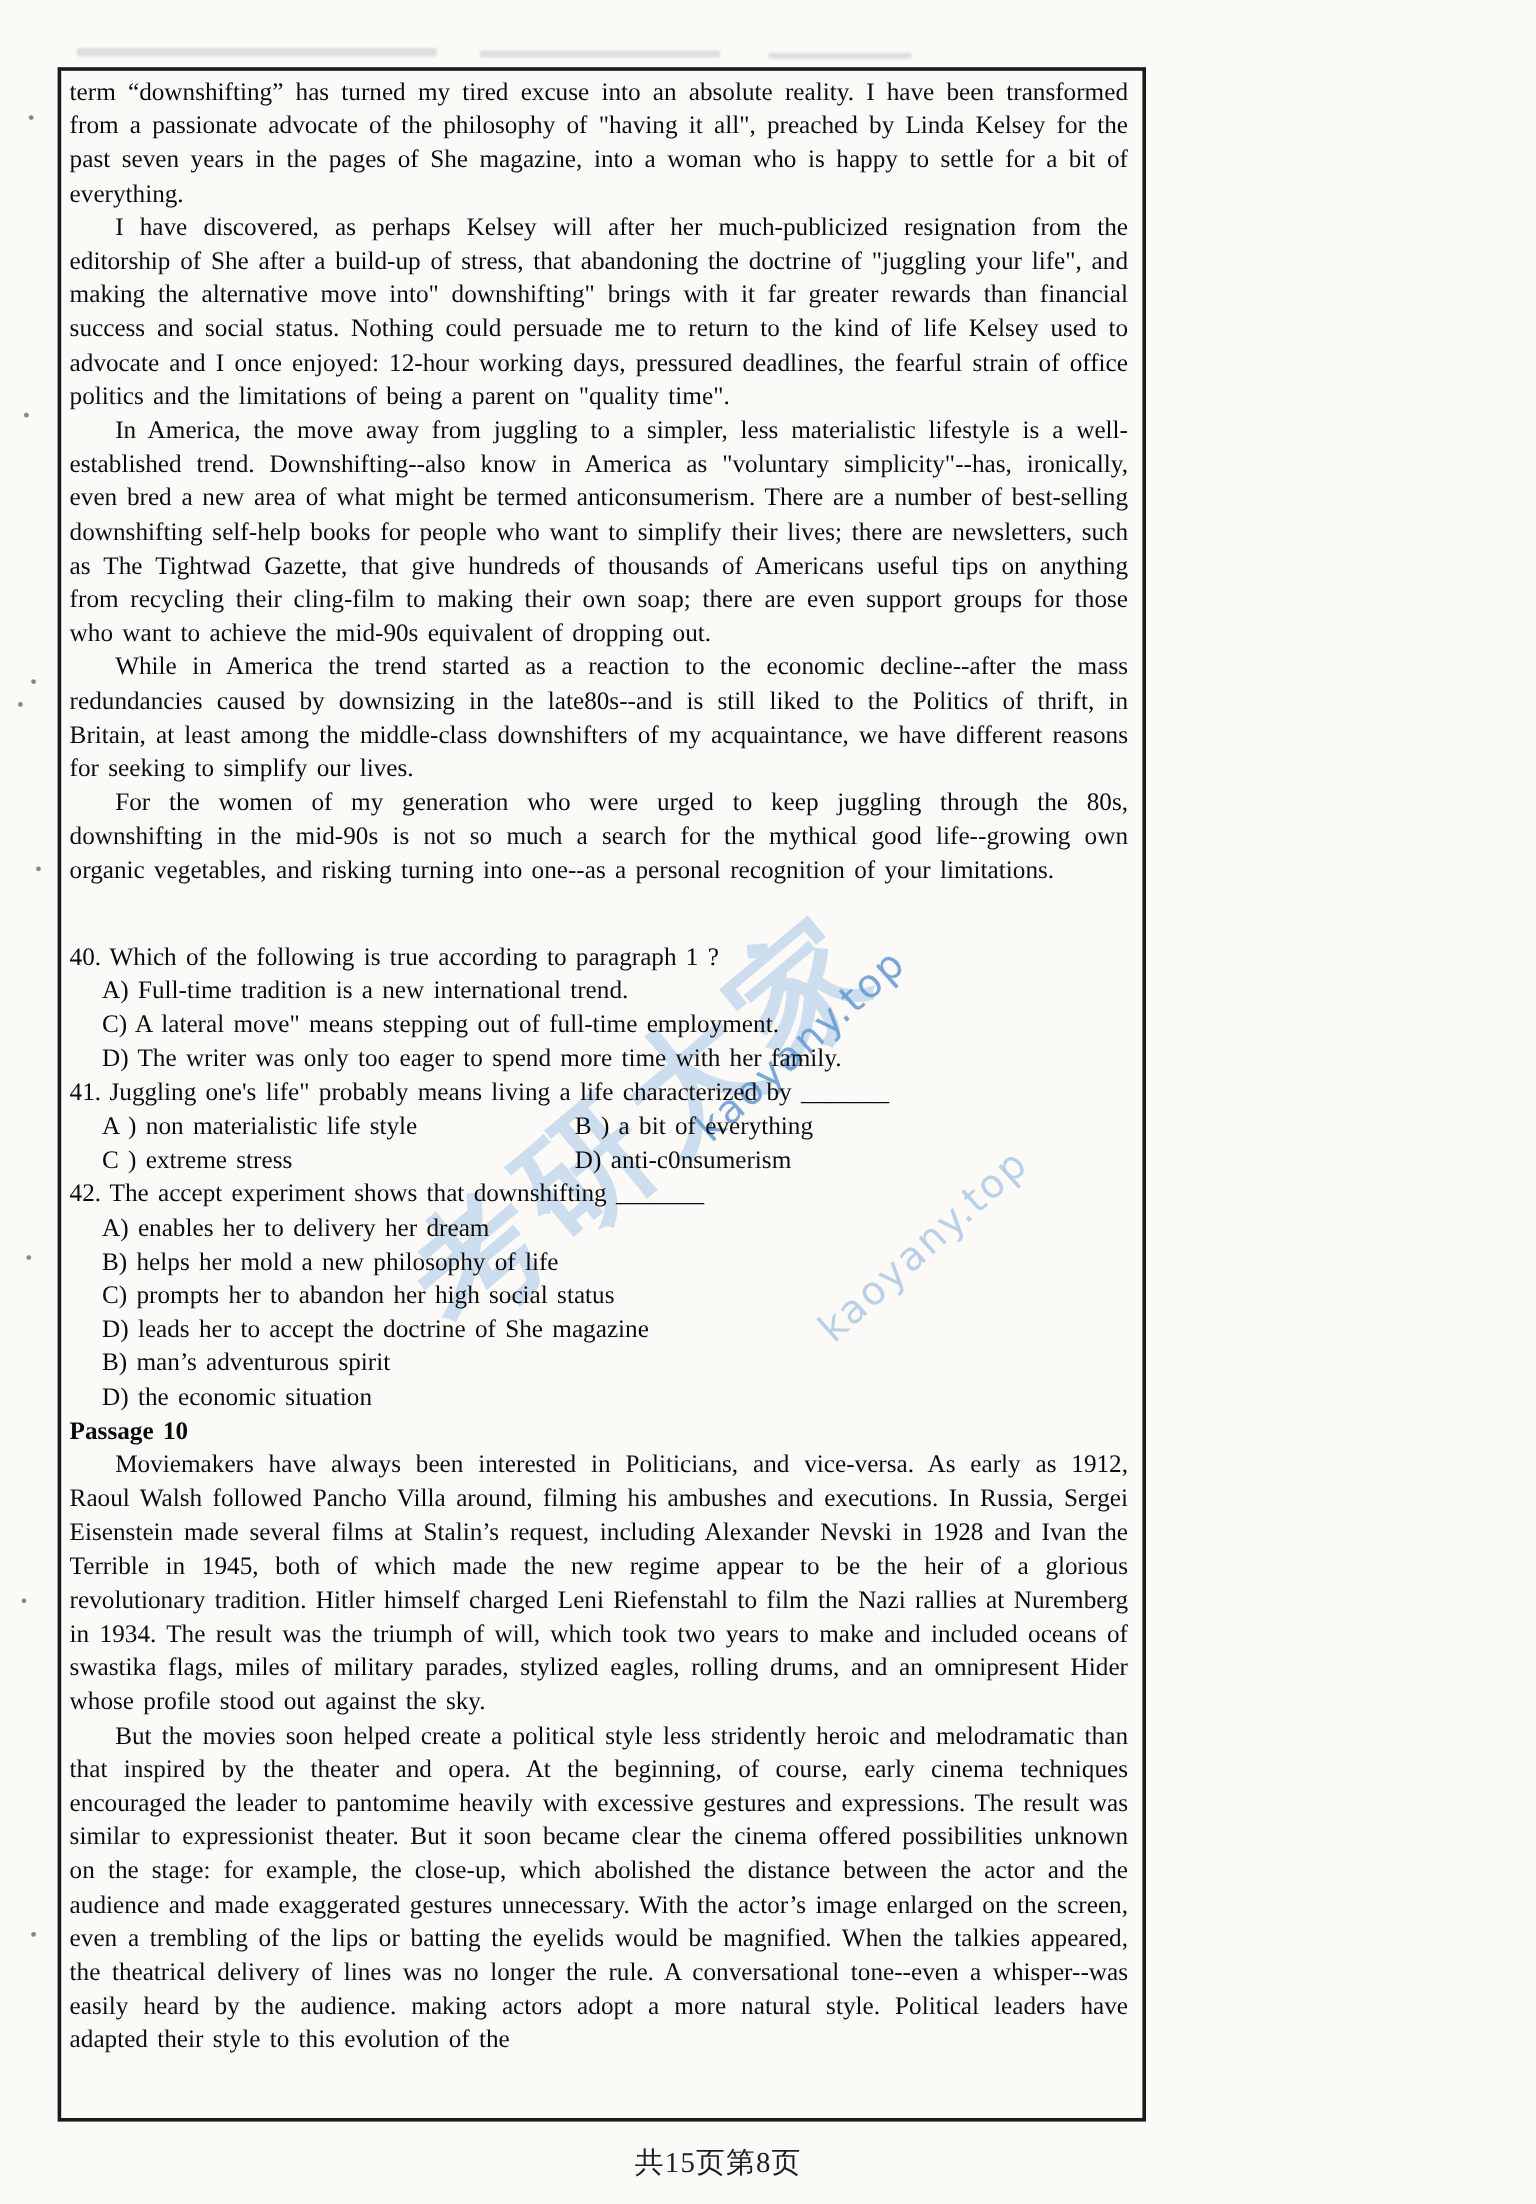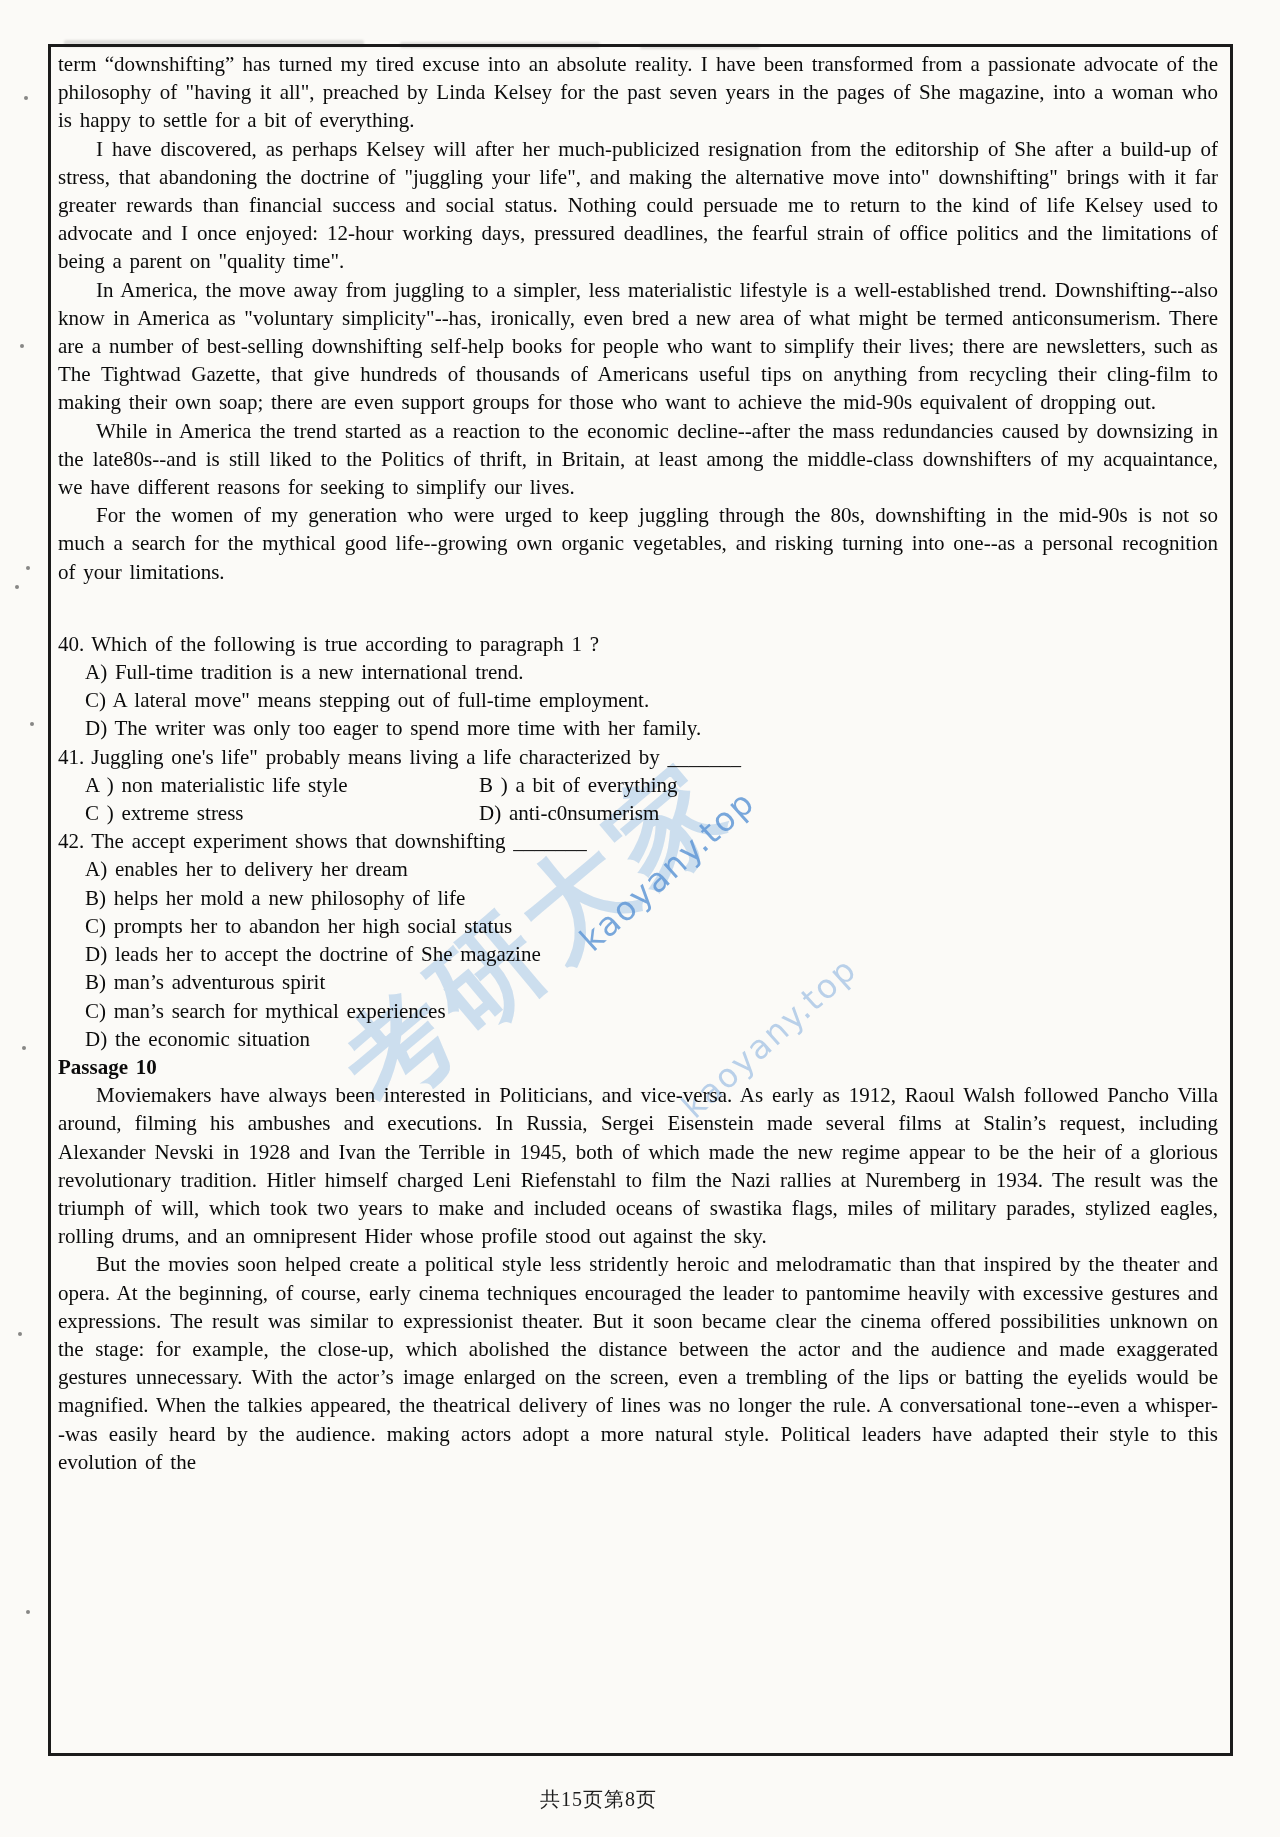--- a/index.html
+++ b/index.html
@@ -32,43 +32,43 @@
     position:absolute; font-family:"DejaVu Sans", sans-serif;
     font-size:33px; letter-spacing:2px; white-space:nowrap;
     color:rgba(96,152,214,0.85);
     transform:rotate(-42deg); transform-origin:0 50%;
   }
   .wm1 { left:585px; top:925px; }
   .wm2 { left:687px; top:1092px; opacity:0.5; }
 
   
   .frame {
-    position:absolute; left:48px; top:44px;
-    width:1185px; height:1712px;
+    position:absolute; left:48px; top:56px;
+    width:907px; height:1712px;
     border:3px solid #1b1b1b; box-sizing:border-box;
     padding:3px 12px 0 7px;
   }
   .content {
     font-size:21px; line-height:28.2px;
     color:#0b0b0b; text-align:justify; word-spacing:2.5px;
   }
   .content p { margin:0; }
   .para { text-indent:38px; }
   .para.first { text-indent:0; }
 
   .questions { margin-top:44px; }
   .q-num { margin-right:7px; }
   .q-opt { padding-left:27px; }
   .q41col { display:inline-block; width:394px; }
 
   .p10-head { font-weight:bold; margin-top:32px; }
 
   .footer {
     position:absolute; left:48px; top:1786px; width:1101px;
-    text-align:center; font-size:20px; letter-spacing:1px; color:#1d1d1d;
+    text-align:center; font-size:24px; letter-spacing:1px; color:#1d1d1d;
   }
 </style>
 </head>
 <body>
 
 <div class="sheet">
 
   <div class="smudge sm1"></div>
   <div class="smudge sm2"></div>
   <div class="smudge sm3"></div>
@@ -112,21 +112,20 @@
         <div>
           <p class="q-stem"><span class="q-num">42.</span><span>The accept experiment shows that downshifting _______</span></p>
           <p class="q-opt">A) enables her to delivery her dream</p>
           <p class="q-opt">B) helps her mold a new philosophy of life</p>
           <p class="q-opt">C) prompts her to abandon her high social status</p>
           <p class="q-opt">D) leads her to accept the doctrine of She magazine</p>
         </div>
 
         <div>
           <p class="q-opt">B) man’s adventurous spirit</p>
-          <p class="q-opt">C) man’s search for mythical experiences</p>
           <p class="q-opt">D) the economic situation</p>
         </div>
 
       </div>
 
       <p class="p10-head">Passage 10</p>
       <p class="para">Moviemakers have always been interested in Politicians, and vice-versa. As early as 1912, Raoul Walsh followed Pancho Villa around, filming his ambushes and executions. In Russia, Sergei Eisenstein made several films at Stalin’s request, including Alexander Nevski in 1928 and Ivan the Terrible in 1945, both of which made the new regime appear to be the heir of a glorious revolutionary tradition. Hitler himself charged Leni Riefenstahl to film the Nazi rallies at Nuremberg in 1934. The result was the triumph of will, which took two years to make and included oceans of swastika flags, miles of military parades, stylized eagles, rolling drums, and an omnipresent Hider whose profile stood out against the sky.</p>
       <p class="para">But the movies soon helped create a political style less stridently heroic and melodramatic than that inspired by the theater and opera. At the beginning, of course, early cinema techniques encouraged the leader to pantomime heavily with excessive gestures and expressions. The result was similar to expressionist theater. But it soon became clear the cinema offered possibilities unknown on the stage: for example, the close-up, which abolished the distance between the actor and the audience and made exaggerated gestures unnecessary. With the actor’s image enlarged on the screen, even a trembling of the lips or batting the eyelids would be magnified. When the talkies appeared, the theatrical delivery of lines was no longer the rule. A conversational tone--even a whisper--was easily heard by the audience. making actors adopt a more natural style. Political leaders have adapted their style to this evolution of the</p>
 
     </div>

